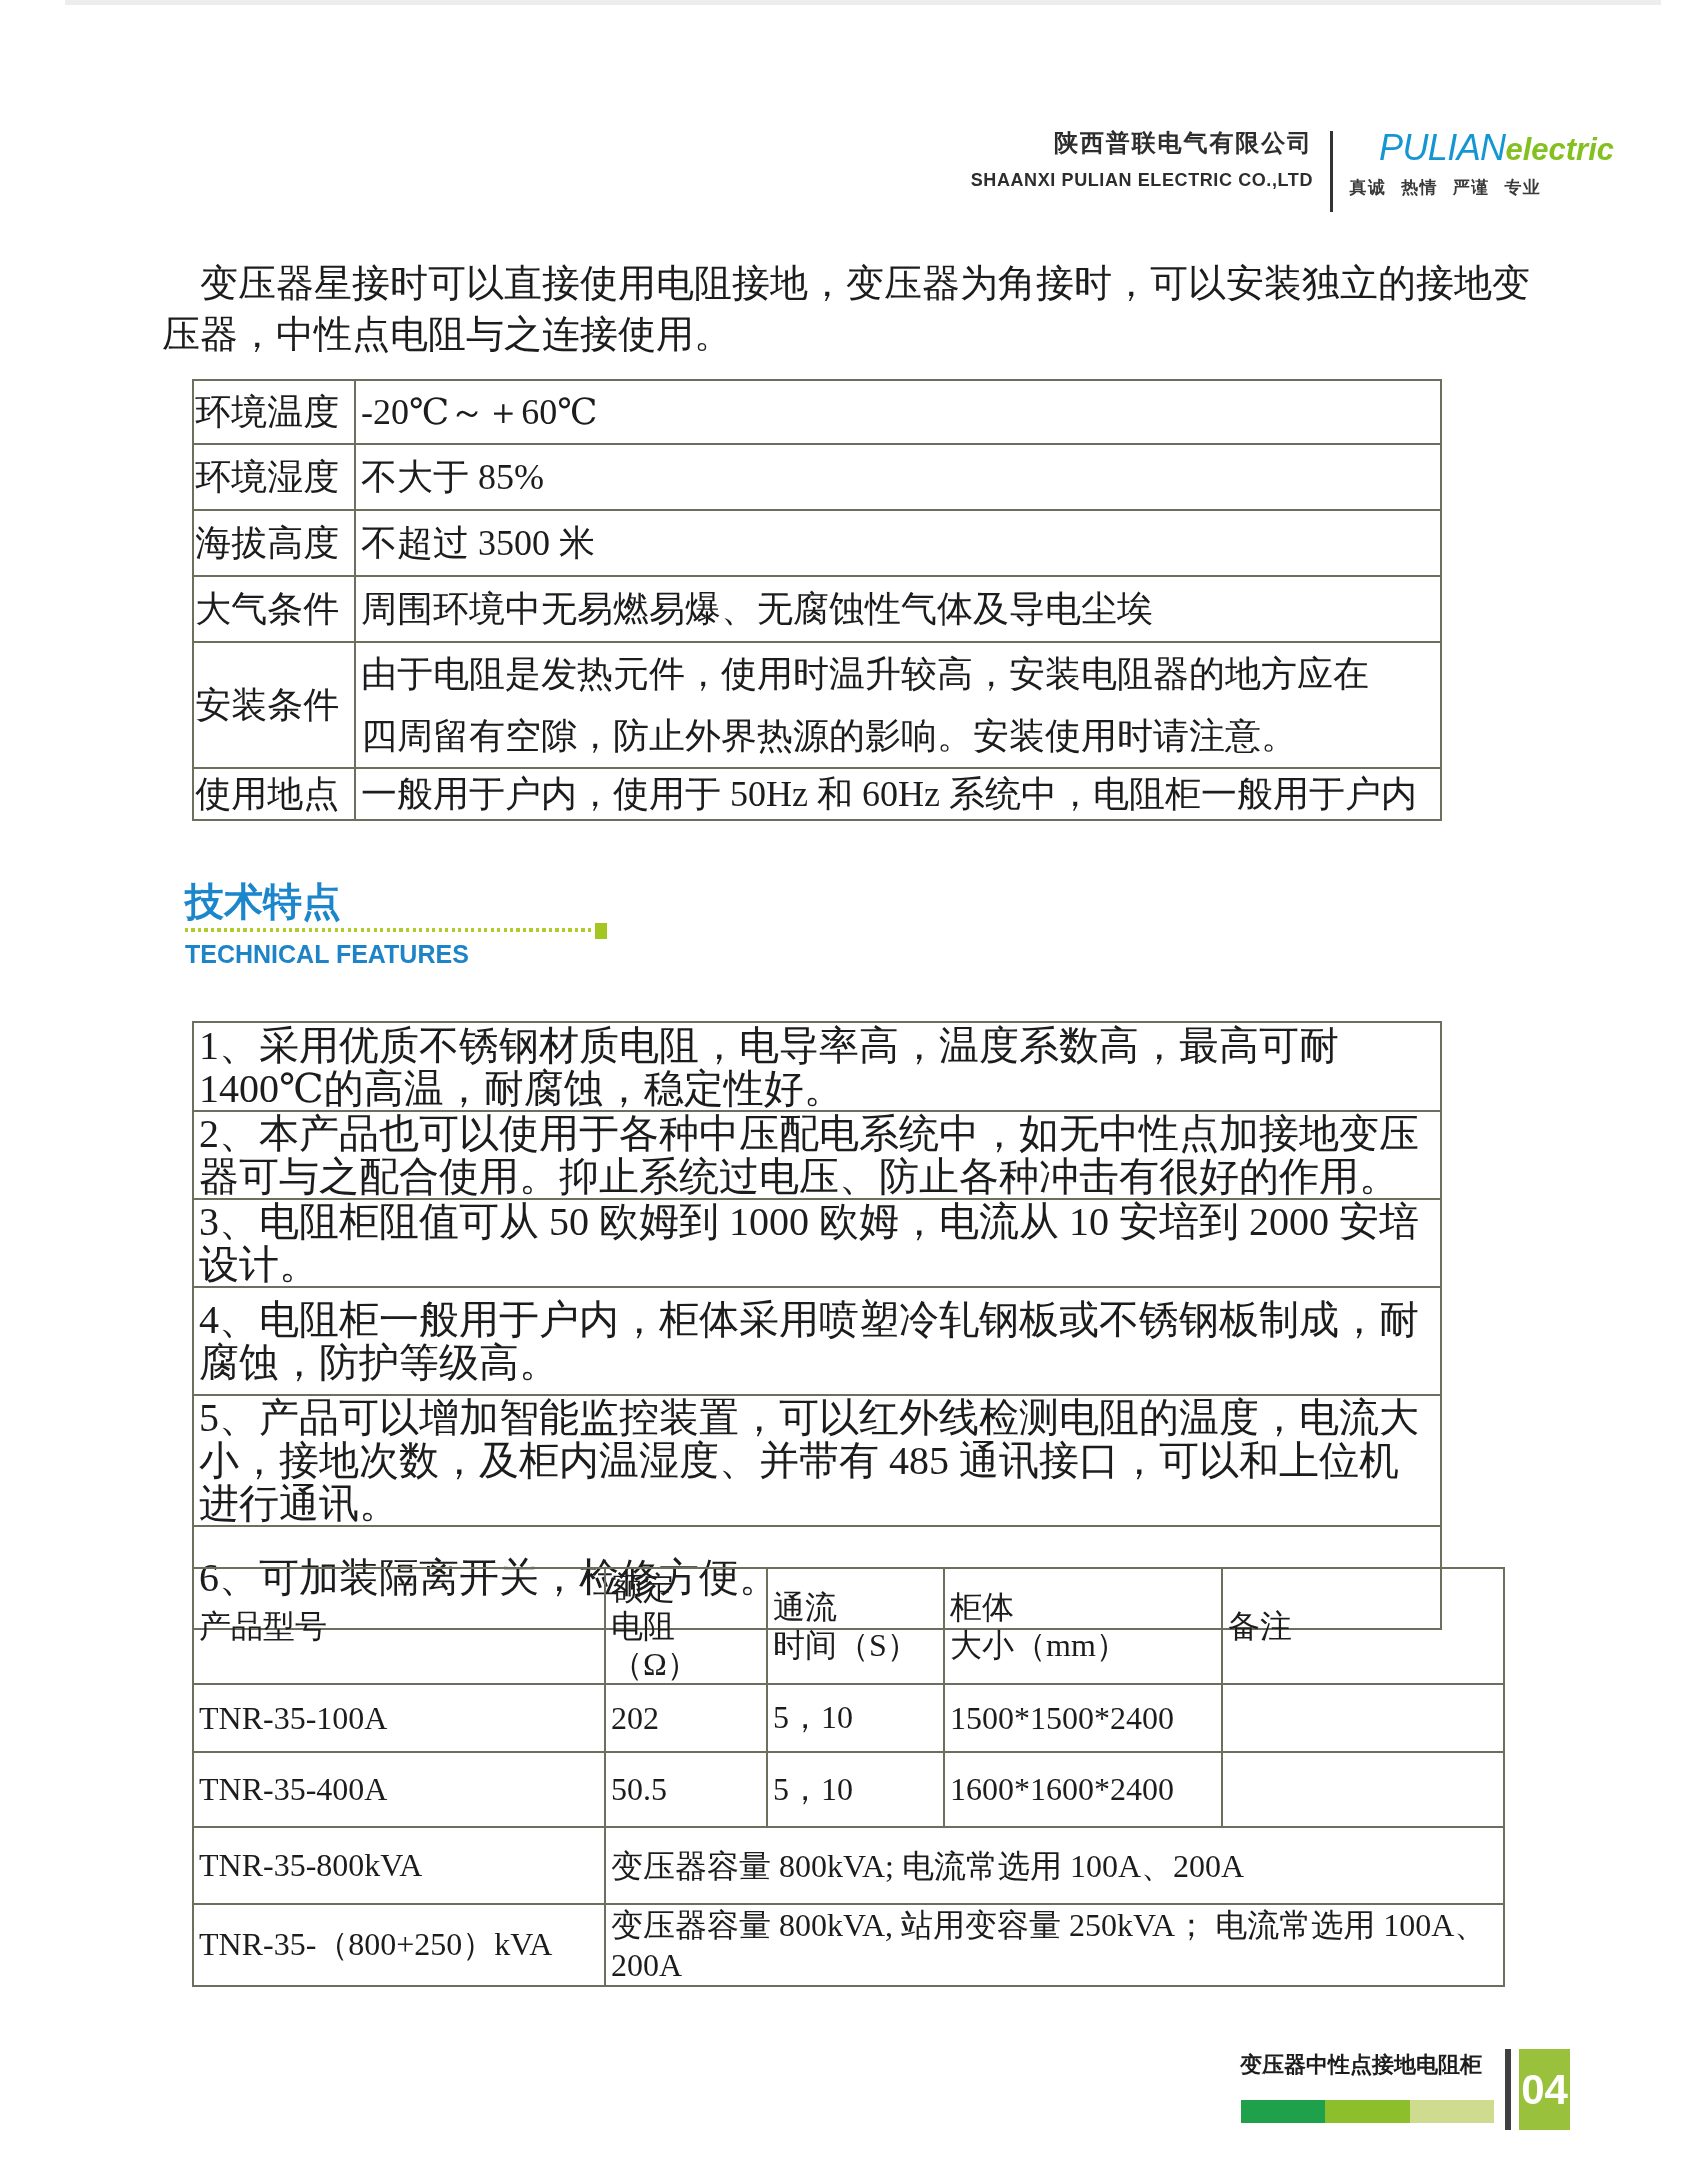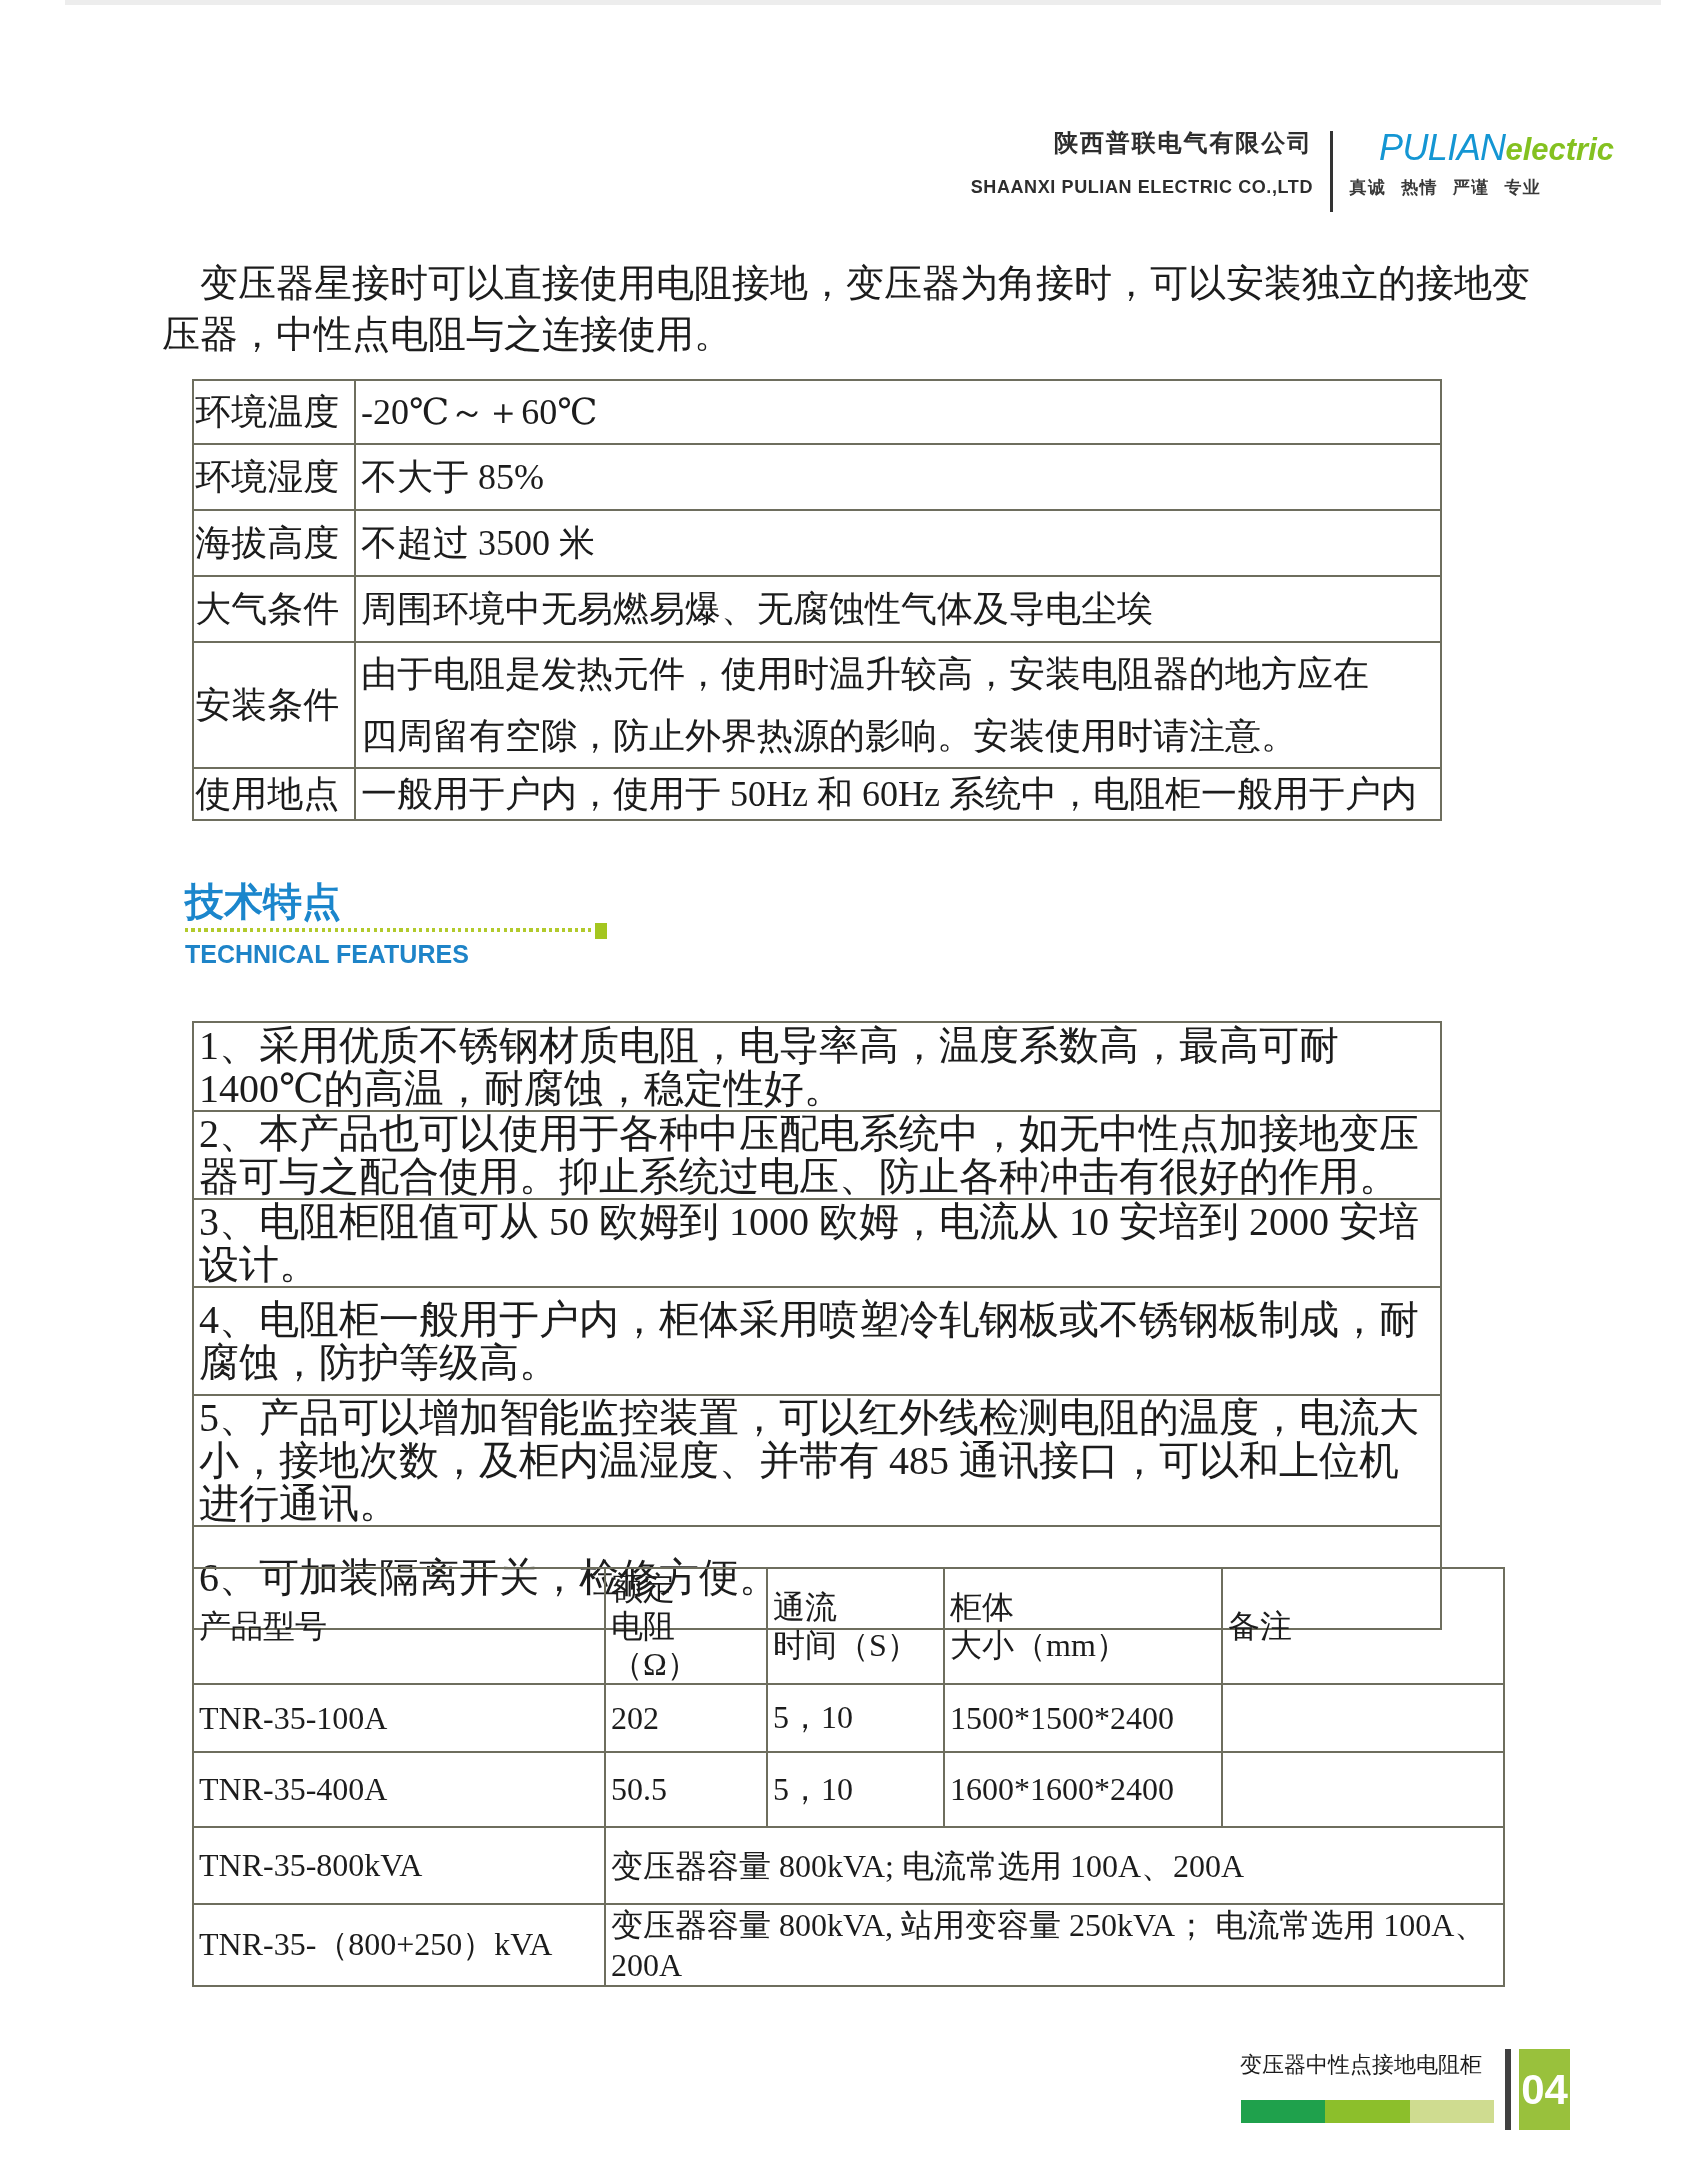--- a/index.html
+++ b/index.html
@@ -12,21 +12,21 @@
     overflow:hidden;
   }
   .abs{position:absolute;}
 
   
   .top-strip{left:65px;top:0;width:1596px;height:5.2px;background:#ededed;}
 
   
   .co{left:844px;top:127px;width:469px;text-align:right;}
   .co-cn{font-family:"Liberation Sans","DejaVu Sans",sans-serif;font-weight:bold;font-size:24px;letter-spacing:1.9px;color:#2d2d2d;}
-  .co-en{font-family:"Liberation Sans","DejaVu Sans",sans-serif;font-weight:bold;font-size:18px;letter-spacing:0.6px;color:#2d2d2d;margin-top:18px;}
+  .co-en{font-family:"Liberation Sans","DejaVu Sans",sans-serif;font-weight:bold;font-size:18px;letter-spacing:0.6px;color:#2d2d2d;margin-top:11px;}
   .hdr-divider{left:1330px;top:131px;width:3.2px;height:81px;background:#333333;}
   .logo{left:1347px;top:127px;width:273px;}
   .logo-line{font-family:"Liberation Sans","DejaVu Sans",sans-serif;font-style:italic;white-space:nowrap;}
   .logo-p{font-weight:400;font-size:36px;color:#1496d3;letter-spacing:-0.6px;margin-left:32px;}
   .logo-e{font-weight:700;font-size:31px;color:#84c120;}
   .logo-tag{font-family:"Liberation Sans","DejaVu Sans",sans-serif;font-weight:bold;font-size:17px;color:#3a3a3a;letter-spacing:1.3px;word-spacing:9px;margin-top:6.5px;margin-left:2.6px;}
 
   
   .intro{left:162px;top:258px;width:1373px;font-size:38px;line-height:51px;text-indent:38px;margin:0;}
 
@@ -69,21 +69,21 @@
   .prod tr:nth-child(1){height:88px}
   .prod tr:nth-child(2){height:68px}
   .prod tr:nth-child(3){height:75px}
   .prod tr:nth-child(4){height:77px}
   .prod tr:nth-child(5){height:62px}
   .prod tr:nth-child(6){height:88px}
   .prod .merged{line-height:40px;}
 
   
   .f-label{left:876px;top:2050px;width:606px;text-align:right;
-    font-family:"Liberation Sans","DejaVu Sans",sans-serif;font-weight:normal;font-size:22px;color:#1c1c1c;}
+    font-family:"Liberation Sans","DejaVu Sans",sans-serif;font-weight:bold;font-size:22px;color:#1c1c1c;}
   .f-bar{left:1241px;top:2100px;width:253px;height:23.4px;display:flex;}
   .f-bar span{flex:1;height:100%;}
   .f-b1{background:#1fa14c;}
   .f-b2{background:#8cbf2b;}
   .f-b3{background:#cfdc90;}
   .f-vline{left:1505px;top:2049px;width:5.8px;height:81px;background:#404040;}
   .f-page{left:1519px;top:2049px;width:51px;height:81px;background:#99c13c;
     font-family:"Liberation Sans","DejaVu Sans",sans-serif;font-weight:bold;font-size:42px;color:#ffffff;
     text-align:center;line-height:81px;}
 </style>

